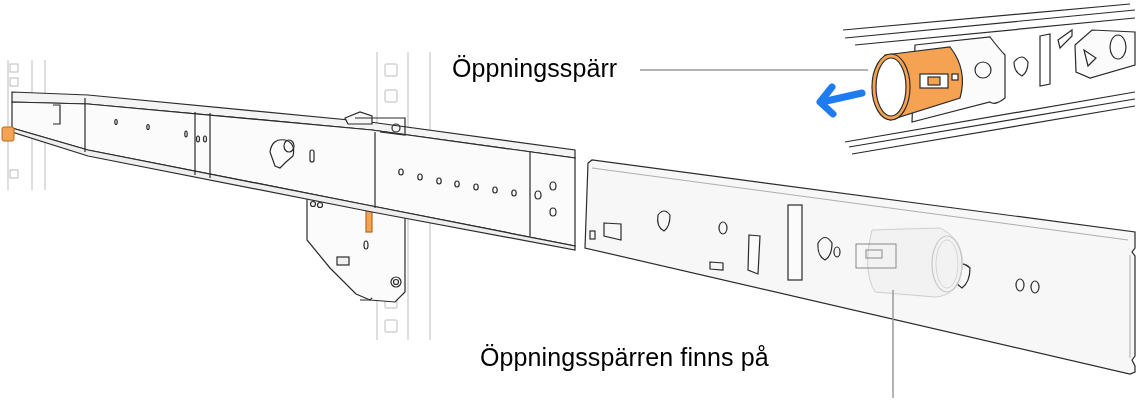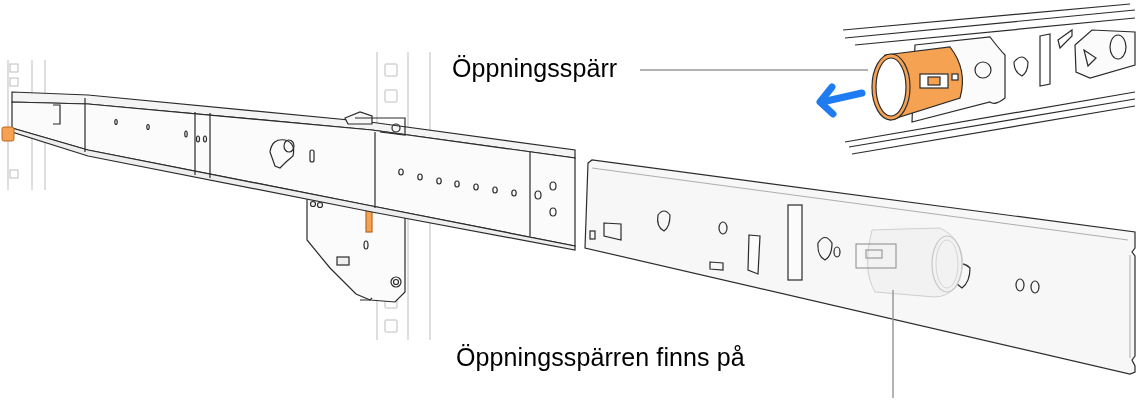--- a/index.html
+++ b/index.html
@@ -4,21 +4,21 @@
   <style>
     html, body { margin: 0; padding: 0; background: #ffffff; }
     body { width: 1141px; height: 420px; position: relative; overflow: hidden; font-family: "Liberation Sans", sans-serif; }
     .stage { position: absolute; left: 0; top: 0; width: 1141px; height: 420px; }
     svg.art { position: absolute; left: 0; top: 0; }
     .callout {
       position: absolute; color: #000; font-size: 25px; line-height: 31px;
       font-family: "Liberation Sans", sans-serif; white-space: nowrap; letter-spacing: 0.1px;
     }
     #callout-top { left: 434px; top: 53px; margin-left: 18px; }
-    #callout-bottom { left: 456px; top: 342px; }
+    #callout-bottom { left: 480px; top: 342px; }
   </style>
 </head>
 <body>
 
 <div class="stage">
 
   <svg class="art" width="1141" height="420" viewBox="0 0 1141 420">
     <defs>
       <radialGradient id="glow" cx="50%" cy="50%" r="50%">
         <stop offset="0%" stop-color="#e6e6e6" stop-opacity="0.9"></stop>

